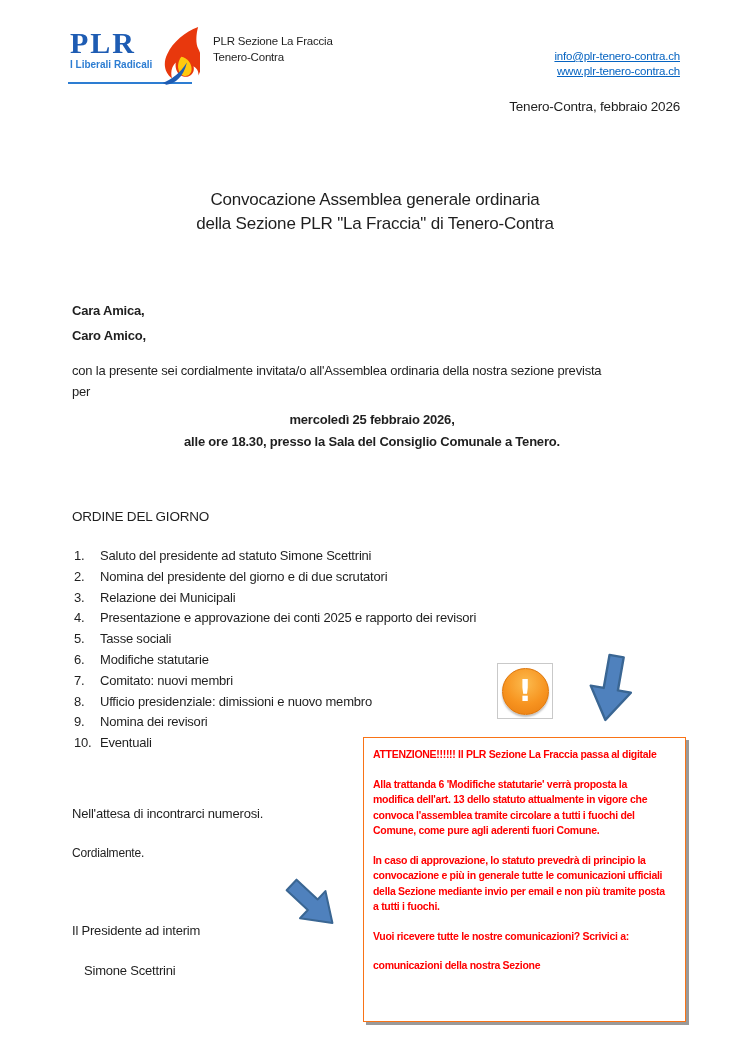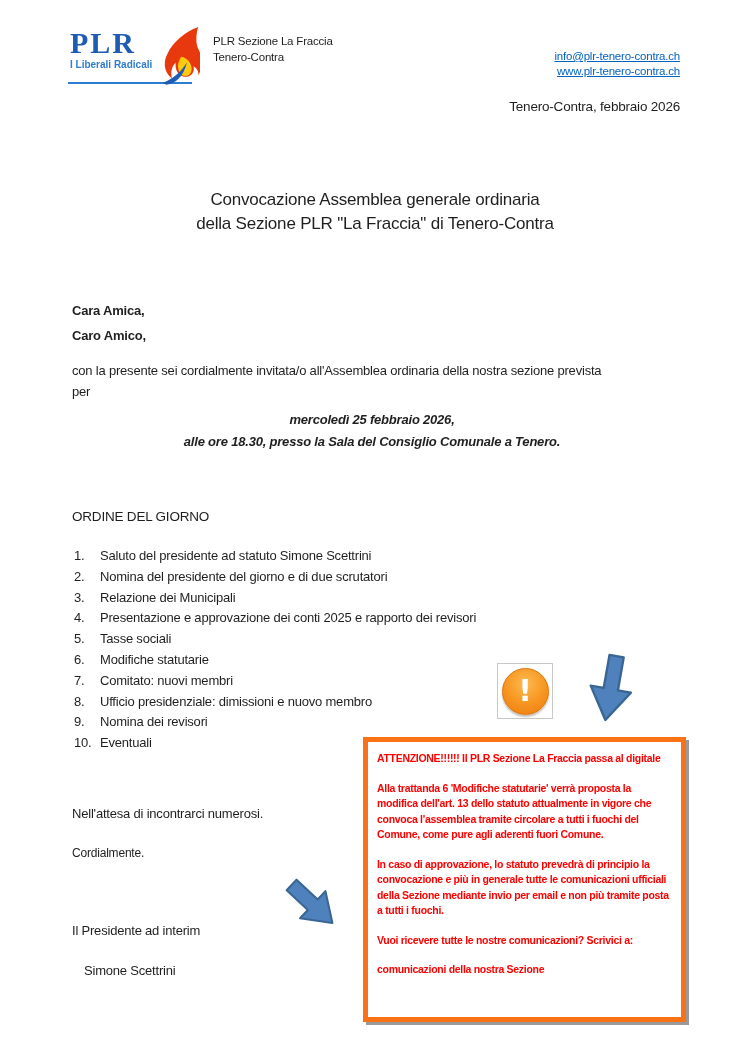--- a/index.html
+++ b/index.html
@@ -26,21 +26,21 @@
   
   .org-block { position:absolute; left:213px; top:33px; font-size:11.5px; line-height:16px; }
   .links-block { position:absolute; right:70px; top:49px; text-align:right; font-size:11.5px; line-height:15px; }
   .links-block a { color:#0563C1; text-decoration:underline; cursor:pointer; display:block; }
   .dateline { position:absolute; right:70px; top:99px; font-size:13.5px; }
   
   .doc-title { position:absolute; left:0; top:188px; width:750px; text-align:center; font-size:17px; line-height:24px; }
   
   .salutation { position:absolute; left:72px; top:298px; font-size:13px; line-height:25px;font-weight:bold; }
   .intro { position:absolute; left:72px; top:360px; font-size:13px; line-height:21px; }
-  .meeting { position:absolute; left:0; top:409px; width:744px; text-align:center; font-weight:bold; font-size:13px; line-height:22px;font-style:italic; }
+  .meeting { position:absolute; left:0; top:409px; width:744px; text-align:center; font-weight:bold; font-size:13px; line-height:22px; }
   .agenda-heading { position:absolute; left:72px; top:509px; font-size:13.5px; }
   .agenda-list { position:absolute; left:74px; top:546px; font-size:13px; }
   .agenda-row { display:flex; height:20.8px; line-height:20.8px; }
   .agenda-num { width:26px; }
   .closing-1 { position:absolute; left:72px; top:806px; font-size:13px; }
   .closing-2 { position:absolute; left:72px; top:846px; font-size:12px; }
   .closing-3 { position:absolute; left:72px; top:923px; font-size:13px; }
   .closing-4 { position:absolute; left:84px; top:963px; font-size:13px; }
   
   .warning-wrap {
@@ -57,21 +57,21 @@
   }
   .warning-glyph {
     color:#ffffff; font-weight:bold; font-size:30px; line-height:30px;
     font-family:"DejaVu Sans", sans-serif;
   }
   .arrow-down { position:absolute; left:585px; top:652px; width:52px; height:72px; transform:rotate(10deg); }
   .arrow-down-right { position:absolute; left:283px; top:873px; width:58px; height:62px; transform:rotate(-47deg); }
   
   .notice-box {
     position:absolute; left:363px; top:737px; width:323px; height:285px;
-    border:5px solid #f97316; background:#ffffff;
+    border:1px solid #f97316; background:#ffffff;
     box-shadow:3px 3px 0 0 #9a9a9a;
     padding:9px 9px 0 9px;
     color:#FF0000; font-weight:bold; font-size:10.5px; line-height:15.5px;
     letter-spacing:-0.3px;
   }
   .nb-gap { height:14px; }
   .nb-line { white-space:nowrap; }
   .nb-link { color:#0563C1; text-decoration:underline; cursor:pointer; }
 </style>
 </head>

